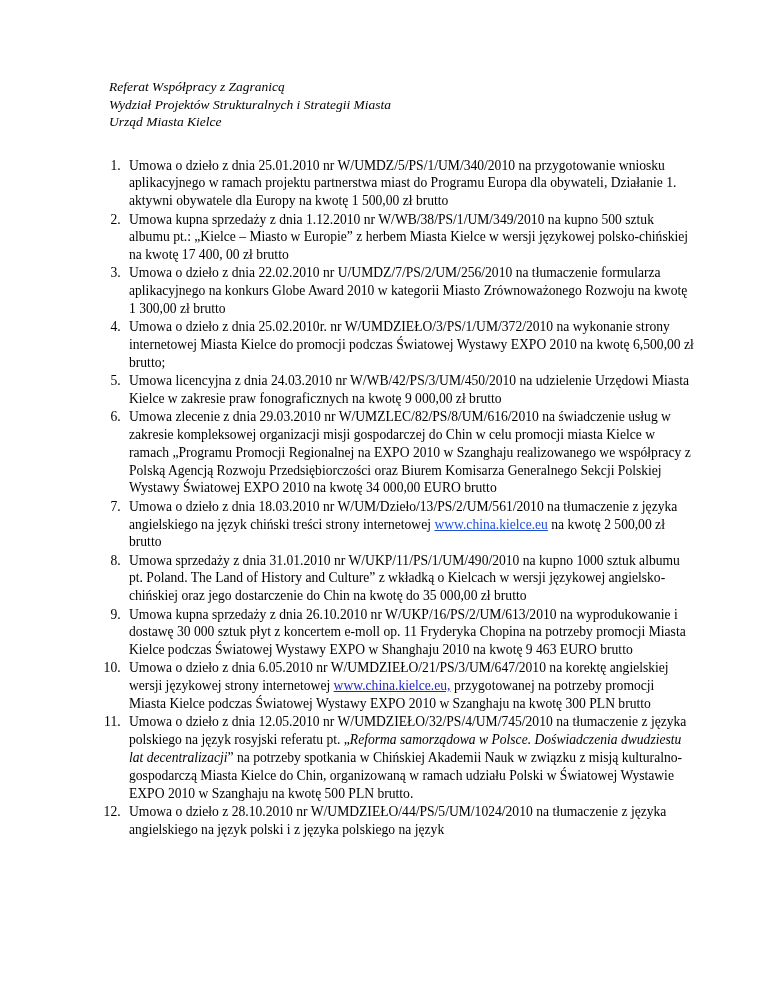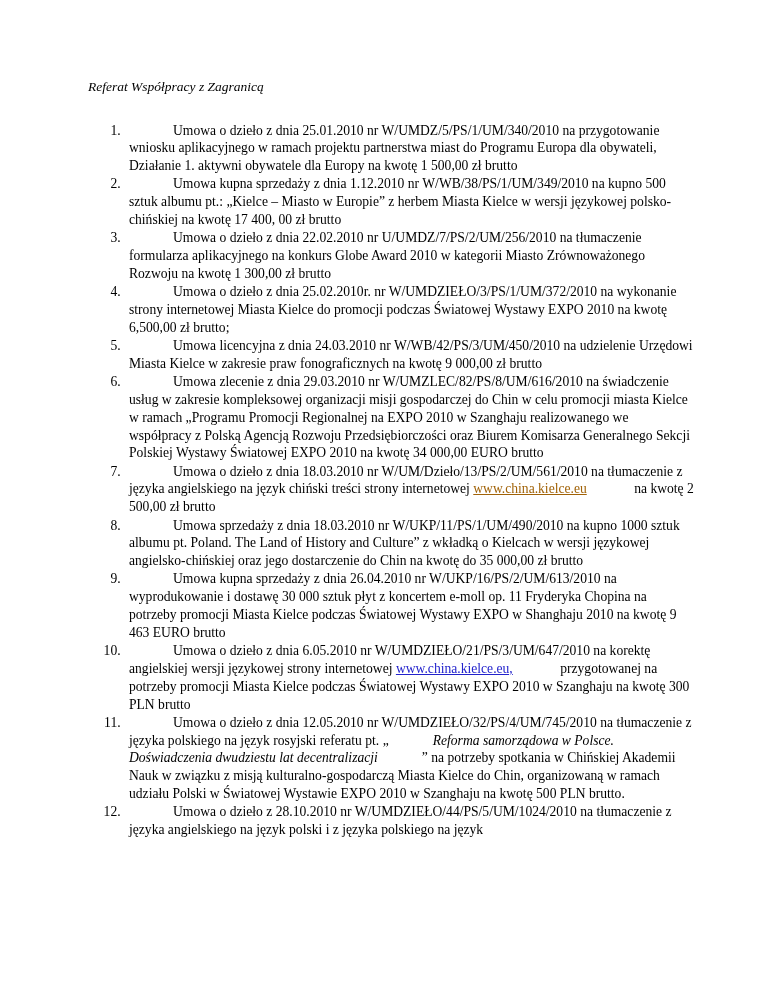--- a/index.html
+++ b/index.html
@@ -21,68 +21,70 @@
     background: #ffffff;
   }
   .header-block {
     font-style: italic;
     font-size: 13.5px;
     line-height: 1.30;
     margin-bottom: 26px;
   }
   .header-line {
     white-space: pre-wrap;
+    margin-left: 21px;
   }
   .doc-title {
     text-align: center;
     font-weight: bold;
     font-size: 14px;
     margin: 0 0 16px 0;
     padding-right: 26px;
   }
   ol.contracts {
     margin: 0;
     padding-left: 36px;
     font-size: 13.6px;
     line-height: 1.31;
   }
   ol.contracts > li {
     margin-bottom: 0.5px;
     padding-left: 5px;
   }
   .txt {
     display: inline;
-    margin-left: 44px;
   }
   a.link {
     color: #2222cc;
     text-decoration: underline;
   }
   .it {
     font-style: italic;
   }
 </style>
 </head>
 <body>
 
 <div class="page">
 
   <div class="header-block">
     <div class="header-line">Referat Współpracy z Zagranicą</div>
+    <div class="header-line">Wydział Projektów Strukturalnych i Strategii Miasta</div>
+    <div class="header-line">Urząd Miasta Kielce</div>
   </div>
 
 
   <ol class="contracts">
       <li value="1"><span class="txt">Umowa o dzieło z dnia 25.01.2010 nr W/UMDZ/5/PS/1/UM/340/2010 na przygotowanie wniosku aplikacyjnego w ramach projektu partnerstwa miast do Programu Europa dla obywateli, Działanie 1. aktywni obywatele dla Europy na kwotę 1 500,00 zł brutto</span></li>
       <li value="2"><span class="txt">Umowa kupna sprzedaży z dnia 1.12.2010 nr W/WB/38/PS/1/UM/349/2010 na kupno 500 sztuk albumu pt.: „Kielce – Miasto w Europie” z herbem Miasta Kielce w wersji językowej polsko-chińskiej na kwotę 17 400, 00 zł brutto</span></li>
       <li value="3"><span class="txt">Umowa o dzieło z dnia 22.02.2010 nr U/UMDZ/7/PS/2/UM/256/2010 na tłumaczenie formularza aplikacyjnego na konkurs Globe Award 2010 w kategorii Miasto Zrównoważonego Rozwoju na kwotę 1 300,00 zł brutto</span></li>
       <li value="4"><span class="txt">Umowa o dzieło z dnia 25.02.2010r. nr W/UMDZIEŁO/3/PS/1/UM/372/2010 na wykonanie strony internetowej Miasta Kielce do promocji podczas Światowej Wystawy EXPO 2010 na kwotę 6,500,00 zł brutto;</span></li>
       <li value="5"><span class="txt">Umowa licencyjna z dnia 24.03.2010 nr W/WB/42/PS/3/UM/450/2010 na udzielenie Urzędowi Miasta Kielce w zakresie praw fonograficznych na kwotę 9 000,00 zł brutto</span></li>
       <li value="6"><span class="txt">Umowa zlecenie z dnia 29.03.2010 nr W/UMZLEC/82/PS/8/UM/616/2010 na świadczenie usług w zakresie kompleksowej organizacji misji gospodarczej do Chin w celu promocji miasta Kielce w ramach „Programu Promocji Regionalnej na EXPO 2010 w Szanghaju realizowanego we współpracy z Polską Agencją Rozwoju Przedsiębiorczości oraz Biurem Komisarza Generalnego Sekcji Polskiej Wystawy Światowej EXPO 2010 na kwotę 34 000,00 EURO brutto</span></li>
-      <li value="7"><span class="txt">Umowa o dzieło z dnia 18.03.2010 nr W/UM/Dzieło/13/PS/2/UM/561/2010 na tłumaczenie z języka angielskiego na język chiński treści strony internetowej </span><a class="link" href="#" style="color: #a16207;">www.china.kielce.eu</a><span class="txt"> na kwotę 2 500,00 zł brutto</span></li>
-      <li value="8"><span class="txt">Umowa sprzedaży z dnia 18.03.2010 nr W/UKP/11/PS/1/UM/490/2010 na kupno 1000 sztuk albumu pt. Poland. The Land of History and Culture” z wkładką o Kielcach w wersji językowej angielsko-chińskiej oraz jego dostarczenie do Chin na kwotę do 35 000,00 zł brutto</span></li>
-      <li value="9"><span class="txt">Umowa kupna sprzedaży z dnia 26.04.2010 nr W/UKP/16/PS/2/UM/613/2010 na wyprodukowanie i dostawę 30 000 sztuk płyt z koncertem e-moll op. 11 Fryderyka Chopina na potrzeby promocji Miasta Kielce podczas Światowej Wystawy EXPO w Shanghaju 2010 na kwotę 9 463 EURO brutto</span></li>
+      <li value="7"><span class="txt">Umowa o dzieło z dnia 18.03.2010 nr W/UM/Dzieło/13/PS/2/UM/561/2010 na tłumaczenie z języka angielskiego na język chiński treści strony internetowej </span><a class="link" href="#" style="color: #1d4ed8;">www.china.kielce.eu</a><span class="txt"> na kwotę 2 500,00 zł brutto</span></li>
+      <li value="8"><span class="txt">Umowa sprzedaży z dnia 31.01.2010 nr W/UKP/11/PS/1/UM/490/2010 na kupno 1000 sztuk albumu pt. Poland. The Land of History and Culture” z wkładką o Kielcach w wersji językowej angielsko-chińskiej oraz jego dostarczenie do Chin na kwotę do 35 000,00 zł brutto</span></li>
+      <li value="9"><span class="txt">Umowa kupna sprzedaży z dnia 26.10.2010 nr W/UKP/16/PS/2/UM/613/2010 na wyprodukowanie i dostawę 30 000 sztuk płyt z koncertem e-moll op. 11 Fryderyka Chopina na potrzeby promocji Miasta Kielce podczas Światowej Wystawy EXPO w Shanghaju 2010 na kwotę 9 463 EURO brutto</span></li>
       <li value="10"><span class="txt">Umowa o dzieło z dnia 6.05.2010 nr W/UMDZIEŁO/21/PS/3/UM/647/2010 na korektę angielskiej wersji językowej strony internetowej </span><a class="link" href="#" style="color: rgb(34, 34, 204);">www.china.kielce.eu,</a><span class="txt"> przygotowanej na potrzeby promocji Miasta Kielce podczas Światowej Wystawy EXPO 2010 w Szanghaju na kwotę 300 PLN brutto</span></li>
       <li value="11"><span class="txt">Umowa o dzieło z dnia 12.05.2010 nr W/UMDZIEŁO/32/PS/4/UM/745/2010 na tłumaczenie z języka polskiego na język rosyjski referatu pt. „</span><span class="txt it">Reforma samorządowa w Polsce. Doświadczenia dwudziestu lat decentralizacji</span><span class="txt">” na potrzeby spotkania w Chińskiej Akademii Nauk w związku z misją kulturalno-gospodarczą Miasta Kielce do Chin, organizowaną w ramach udziału Polski w Światowej Wystawie EXPO 2010 w Szanghaju na kwotę 500 PLN brutto.</span></li>
       <li value="12"><span class="txt">Umowa o dzieło z 28.10.2010 nr W/UMDZIEŁO/44/PS/5/UM/1024/2010 na tłumaczenie z języka angielskiego na język polski i z języka polskiego na język</span></li>
     </ol>
 
 </div>
 
 </body></html>

